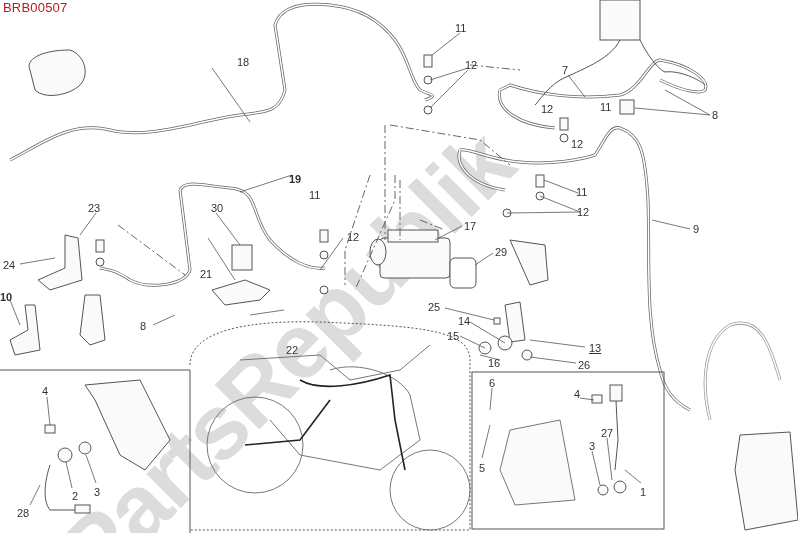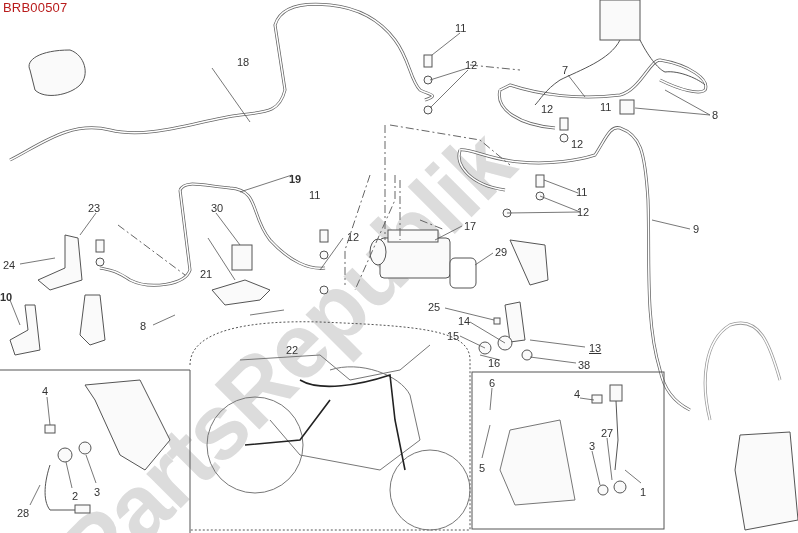--- a/index.html
+++ b/index.html
@@ -195,21 +195,21 @@
       <div class="callout" style="left: 495px; top: 247px;">29</div>
       <div class="callout" style="left: 3px; top: 260px;">24</div>
       <div class="callout" style="left: 0px; top: 292px; font-weight: bold;">10</div>
       <div class="callout" style="left: 286px; top: 305px; margin-top: 40px;">22</div>
       <div class="callout" style="left: 140px; top: 321px;">8</div>
       <div class="callout" style="left: 428px; top: 302px;">25</div>
       <div class="callout" style="left: 458px; top: 316px;">14</div>
       <div class="callout" style="left: 447px; top: 331px;">15</div>
       <div class="callout" style="left: 589px; top: 343px; text-decoration: underline;">13</div>
       <div class="callout" style="left: 488px; top: 358px;">16</div>
-      <div class="callout" style="left: 578px; top: 360px;">38</div>
+      <div class="callout" style="left: 578px; top: 360px;">26</div>
       <div class="callout" style="left: 42px; top: 386px;">4</div>
       <div class="callout" style="left: 72px; top: 491px;">2</div>
       <div class="callout" style="left: 94px; top: 487px;">3</div>
       <div class="callout" style="left: 17px; top: 508px;">28</div>
       <div class="callout" style="left: 489px; top: 378px;">6</div>
       <div class="callout" style="left: 574px; top: 389px;">4</div>
       <div class="callout" style="left: 601px; top: 428px;">27</div>
       <div class="callout" style="left: 589px; top: 441px;">3</div>
       <div class="callout" style="left: 479px; top: 463px;">5</div>
       <div class="callout" style="left: 640px; top: 487px;">1</div>

